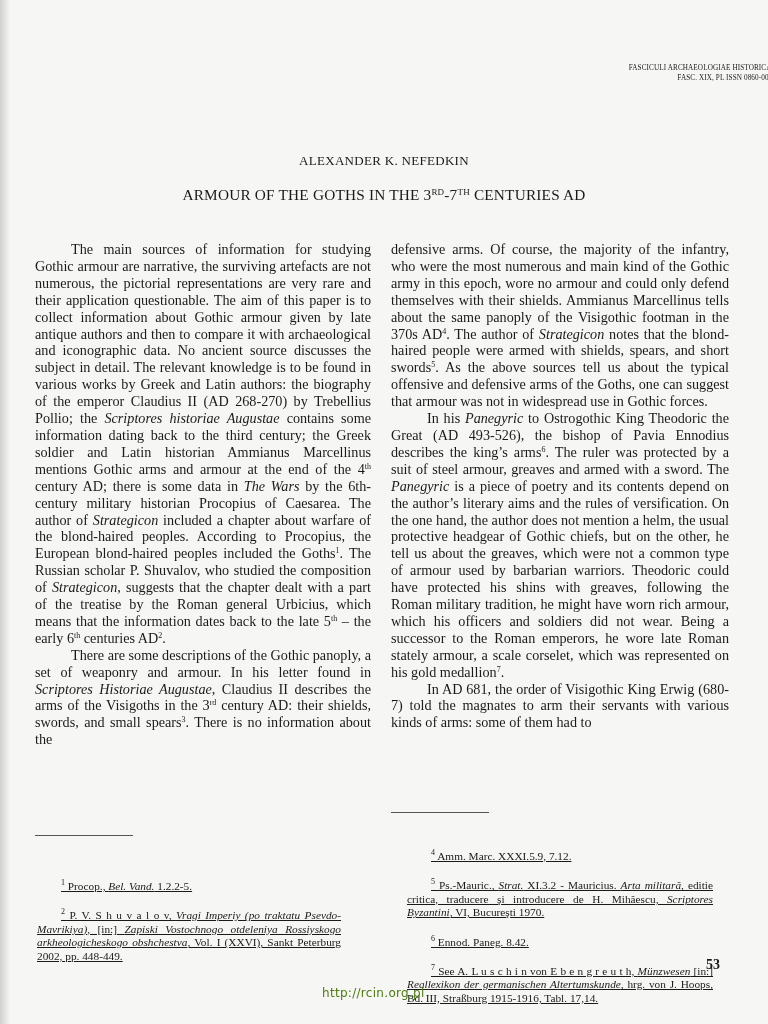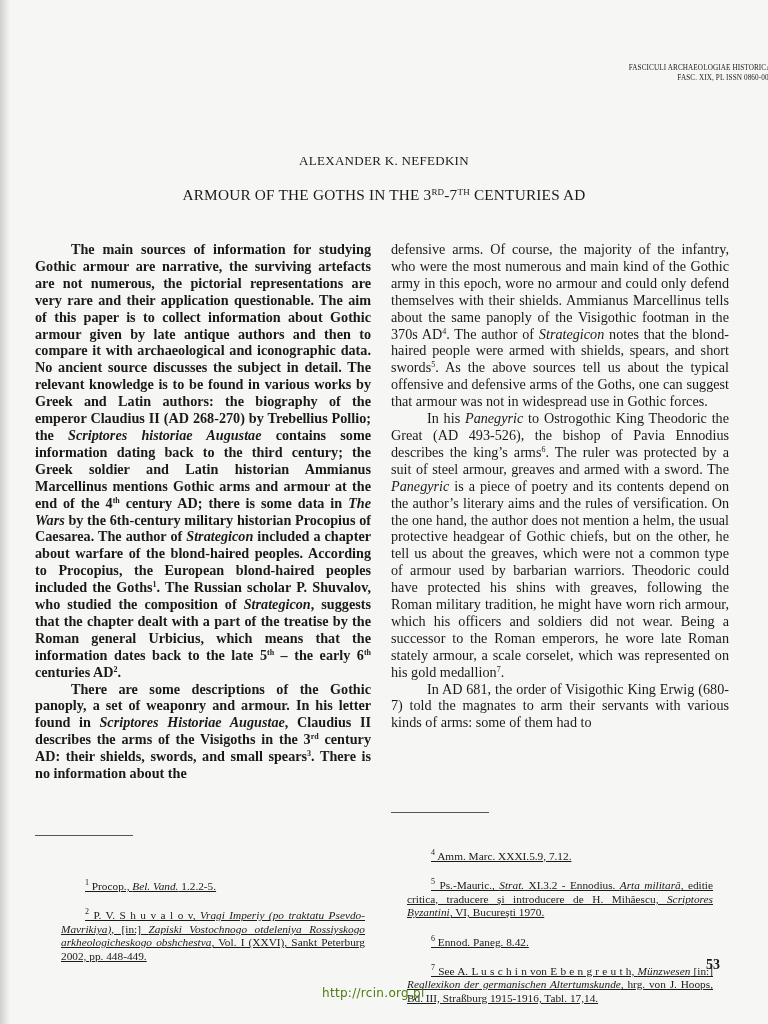--- a/index.html
+++ b/index.html
@@ -27,34 +27,34 @@
   .title {
     position: absolute; top: 186px; left: 0; width: 768px; text-align: center;
     font-size: 15.3px; font-weight: normal; letter-spacing: 0.2px;
   }
   .title sup { font-size: 9px; vertical-align: 5px; line-height: 0; }
   .col {
     position: absolute; top: 241px; width: 330px;
     font-size: 14.2px; line-height: 16.9px;
     text-align: justify;
   }
-  .col.left { left: 35px; width: 336px; font-weight: bold; }
+  .col.left { left: 35px; width: 336px; }
   .col.right { left: 391px; width: 338px; }
   .col p { margin: 0; }
   .col p.indent { text-indent: 36px; }
   .col sup, .fn sup { font-size: 8px; vertical-align: 5px; line-height: 0; }
   .rule {
     position: absolute; height: 1px; background: #555; width: 98px;
   }
   .rule.left { left: 35px; top: 835px; }
   .rule.right { left: 391px; top: 812px; }
   .fn-block {
     position: absolute; font-size: 11.3px; line-height: 13.4px; text-align: justify;
   }
-  .fn-block.left { left: 45px; top: 864px; width: 336px; }
+  .fn-block.left { left: 21px; top: 864px; width: 336px; }
   .fn-block.right { left: 391px; top: 834px; width: 338px; }
   .fn { margin: 16px; text-indent: 24px; text-decoration: underline; }
   .page-num {
     position: absolute; top: 957px; left: 706px; font-size: 14px; font-weight: bold;
   }
   .watermark {
     position: absolute; top: 986px; left: 322px;
     font-family: "DejaVu Sans", "Liberation Sans", sans-serif;
     font-size: 12px; color: #4d7c0f; letter-spacing: 0.3px;
   }
@@ -86,19 +86,19 @@
 <div class="rule left"></div>
 <div class="rule right"></div>
 
 <div class="fn-block left">
   <p class="fn"><sup>1</sup><span> Procop., </span><i>Bel. Vand.</i><span> 1.2.2-5.</span></p>
   <p class="fn"><sup>2</sup><span> P. V. S h u v a l o v, </span><i>Vragi Imperiy (po traktatu Psevdo-Mavrikiya)</i><span>, [in:] </span><i>Zapiski Vostochnogo otdeleniya Rossiyskogo arkheologicheskogo obshchestva</i><span>, Vol. I (XXVI), Sankt Peterburg 2002, pp. 448-449.</span></p>
 </div>
 
 <div class="fn-block right">
   <p class="fn"><sup>4</sup><span> Amm. Marc. XXXI.5.9, 7.12.</span></p>
-  <p class="fn"><sup>5</sup><span> Ps.-Mauric., </span><i>Strat.</i><span> XI.3.2 - Ennodius. </span><i>Arta militară</i><span>, editie critica, traducere şi introducere de H. Mihăescu, </span><i>Scriptores Byzantini</i><span>, VI, Bucureşti 1970.</span></p>
+  <p class="fn"><sup>5</sup><span> Ps.-Mauric., </span><i>Strat.</i><span> XI.3.2 - Mauricius. </span><i>Arta militară</i><span>, editie critica, traducere şi introducere de H. Mihăescu, </span><i>Scriptores Byzantini</i><span>, VI, Bucureşti 1970.</span></p>
   <p class="fn"><sup>6</sup><span> Ennod. Paneg. 8.42.</span></p>
   <p class="fn"><sup>7</sup><span> See A. L u s c h i n von E b e n g r e u t h, </span><i>Münzwesen</i><span> [in:] </span><i>Reallexikon der germanischen Altertumskunde</i><span>, hrg. von J. Hoops, Bd. III, Straßburg 1915-1916, Tabl. 17,14.</span></p>
 </div>
 
 <div class="page-num">53</div>
 <div class="watermark">http://rcin.org.pl</div>
 
 </body></html>

